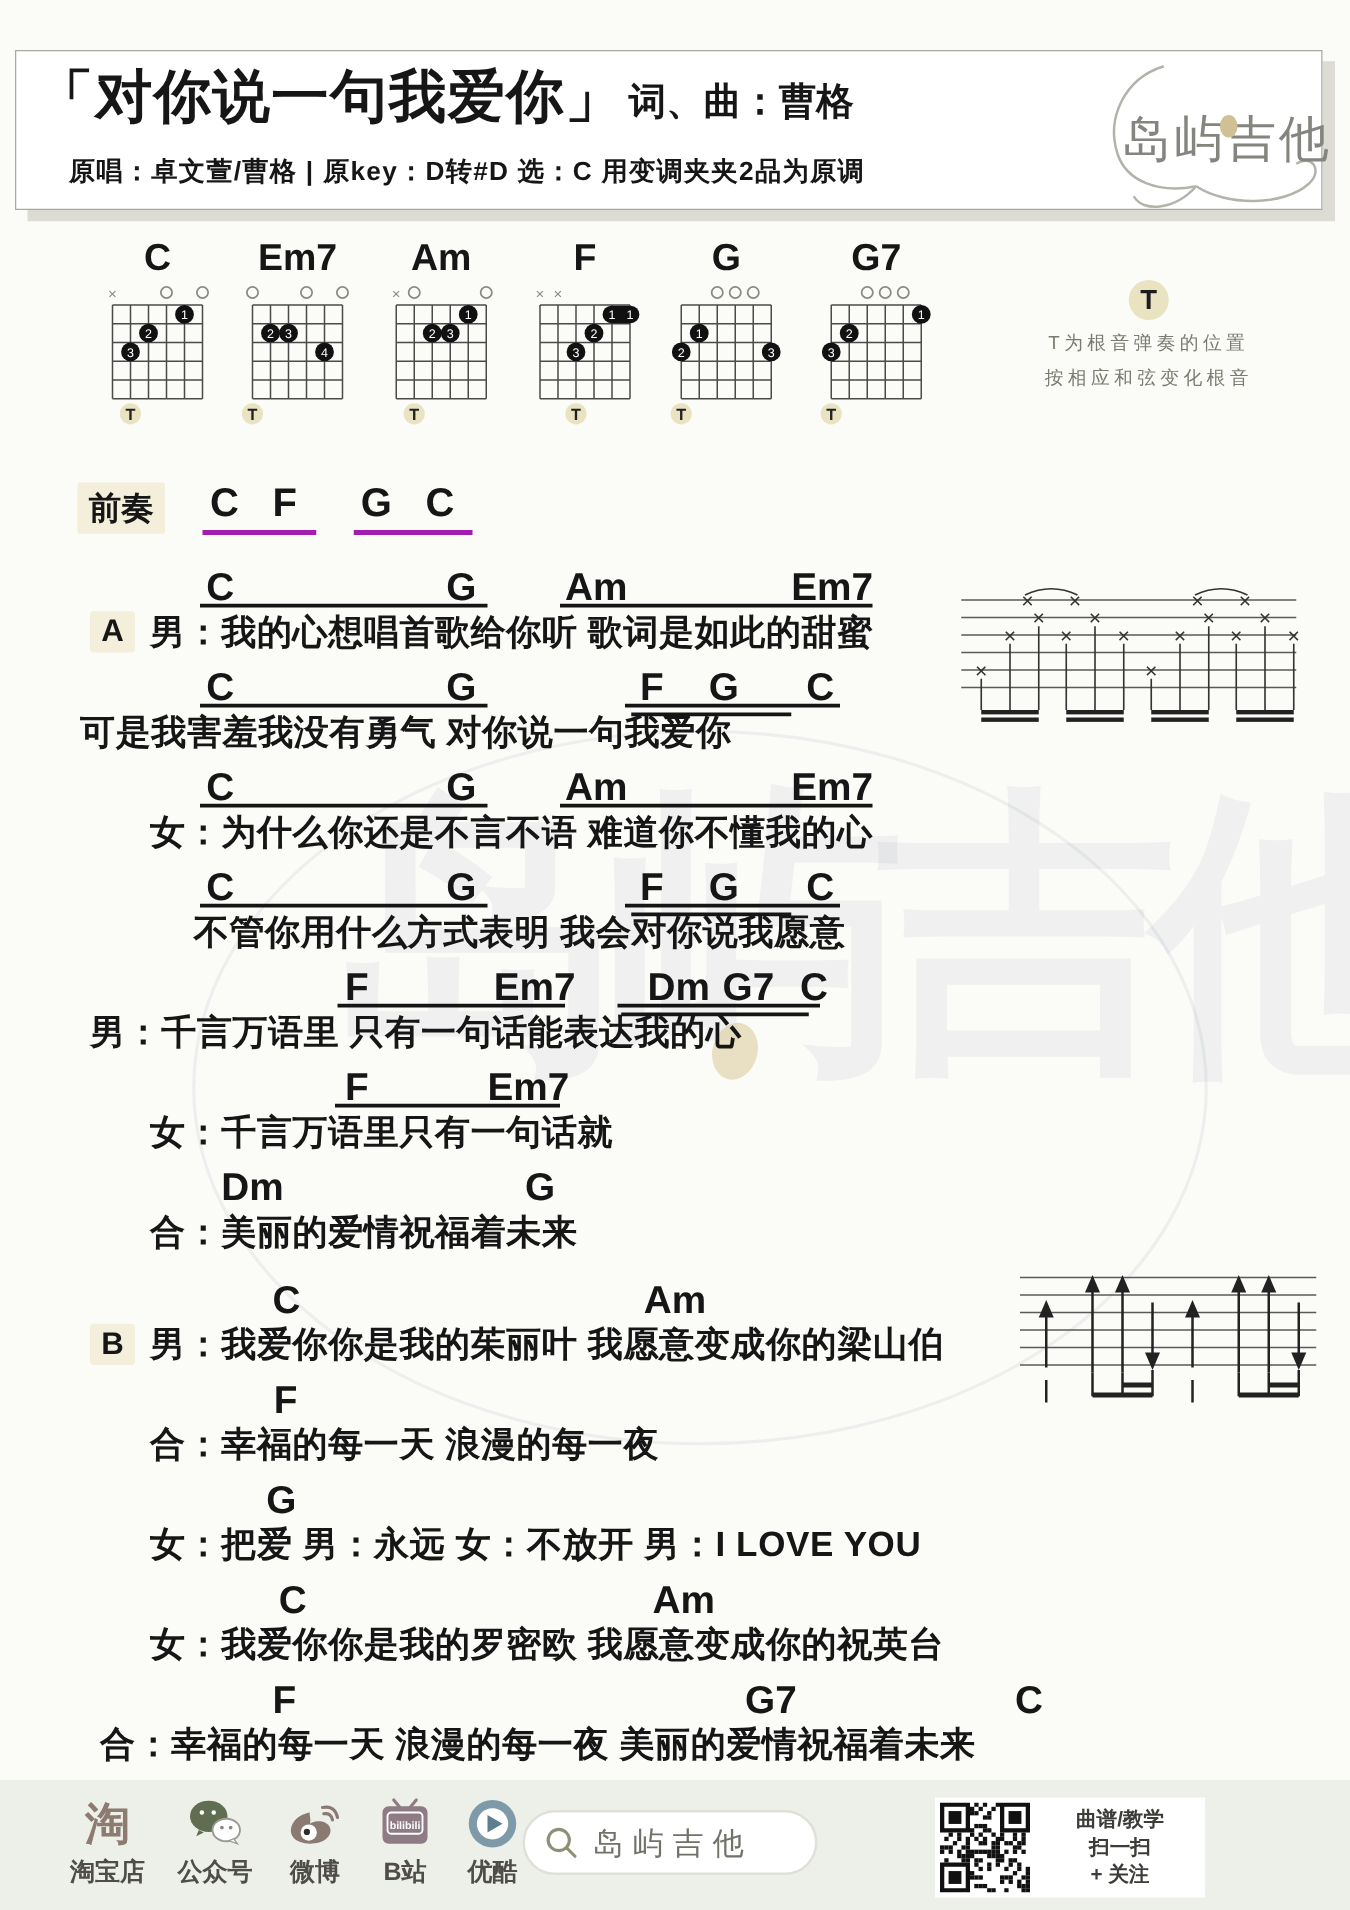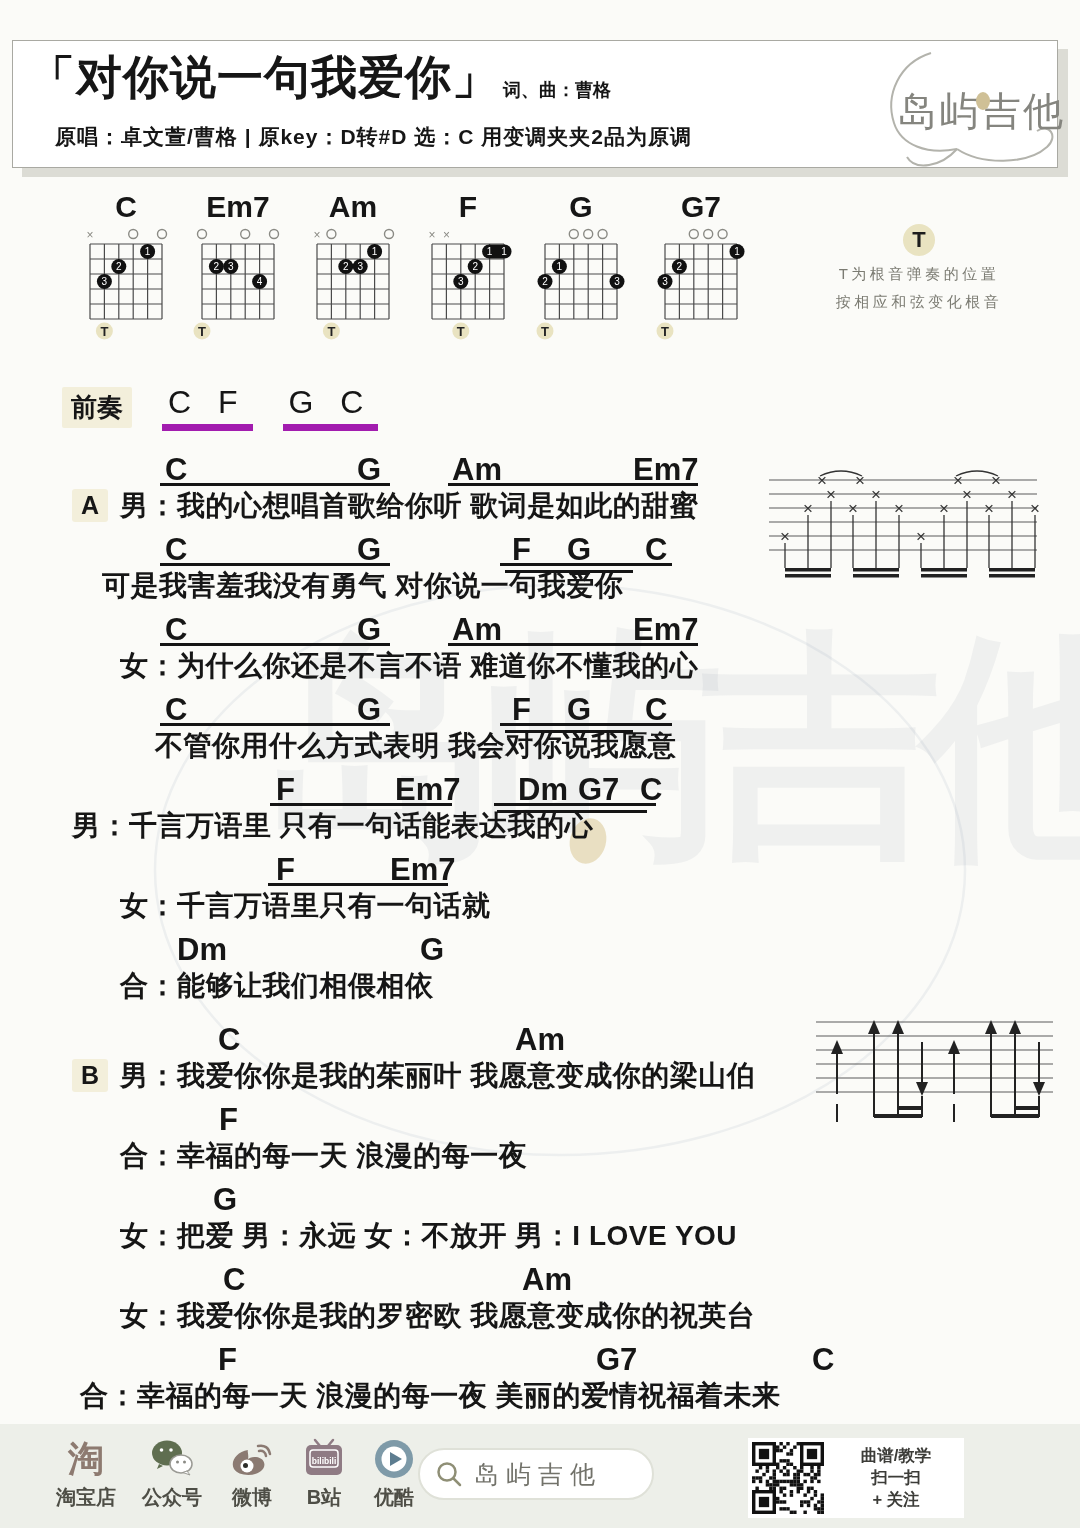--- a/index.html
+++ b/index.html
@@ -7,34 +7,34 @@
     width:1080px;height:1528px;position:relative;overflow:hidden;
     background:#fbfbf8;color:#161616;
     font-family:"Liberation Sans","DejaVu Sans",sans-serif;
   }
   
   .header-box{position:absolute;left:12px;top:40px;width:1044px;height:126px;
     background:#fff;border:1px solid #a9a9a2;box-shadow:10px 9px 0 #dddдd6;}
   .header-box{box-shadow:10px 9px 0 #dcdcd5;}
   .title-row{position:absolute;left:16px;top:6px;display:flex;align-items:flex-end;}
   .title{font-size:46px;font-weight:bold;letter-spacing:1px;white-space:nowrap}
-  .credits{font-size:18px;font-weight:bold;padding:0 0 7px 4px;white-space:nowrap}
+  .credits{font-size:30px;font-weight:bold;padding:0 0 7px 4px;white-space:nowrap}
   .info{position:absolute;left:42px;top:82px;font-size:21px;font-weight:bold;letter-spacing:1px;white-space:nowrap}
   .logo-svg{position:absolute;left:866px;top:2px}
   
   .chord-diagram{position:absolute;top:190px;width:96px;text-align:center}
   .chord-diagram .cname{font-size:30px;font-weight:bold;height:34px;line-height:34px}
   .t-legend{position:absolute;left:830px;top:224px;width:178px;text-align:center}
   .t-circle{width:32px;height:32px;border-radius:50%;background:#e9e3c1;margin:0 auto;
     font-size:22px;font-weight:bold;line-height:32px;color:#1c1c1c}
   .t-line{font-size:15px;color:#7b7b72;letter-spacing:3.5px;margin-top:9px;white-space:nowrap}
   
   .prelude{position:absolute;left:62px;top:384px;display:flex;align-items:center}
   .prelude-label{background:#f3efdb;font-size:26px;font-weight:bold;padding:3px 9px;border-radius:2px}
-  .chord-group{font-size:32px;font-weight:normal;letter-spacing:9px;border-bottom:7px solid #a21caf;
+  .chord-group{font-size:32px;font-weight:bold;letter-spacing:9px;border-bottom:4px solid #a21caf;
     padding:0 6px 3px 6px;margin-left:30px;white-space:pre}
   
   #sections{position:absolute;left:0;top:446px;width:1080px}
   .section{position:relative}
   .section + .section{margin-top:10px}
   .chord-row{position:relative;height:40px}
   .chord{position:absolute;bottom:1px;font-size:31px;font-weight:bold;line-height:1;white-space:nowrap}
   .uline{position:absolute;height:3px;background:#151515;bottom:0}
   .lyric-row{position:relative;height:40px}
   .lyric{display:inline-block;font-size:28px;font-weight:700;line-height:40px;white-space:pre;letter-spacing:0.5px}
@@ -266,21 +266,21 @@
       <div class="chord-row">
         <span class="chord" style="left: 165px;">C</span>
         <span class="chord" style="left: 357px;">G</span>
         <span class="chord" style="left: 512px;">F</span>
         <span class="chord" style="left: 567px;">G</span>
         <span class="chord" style="left: 645px;">C</span>
         <i class="uline" style="left: 160px; width: 230px;"></i>
         <i class="uline" style="left: 500px; width: 172px;"></i>
         <i class="uline" style="left: 505px; width: 128px; bottom: -7px;"></i>
       </div>
-      <div class="lyric-row"><span class="lyric" style="margin-left: 102px;">可是我害羞我没有勇气 对你说一句我爱你</span></div>
+      <div class="lyric-row"><span class="lyric" style="margin-left: 64px;">可是我害羞我没有勇气 对你说一句我爱你</span></div>
       <div class="chord-row">
         <span class="chord" style="left: 165px;">C</span>
         <span class="chord" style="left: 357px;">G</span>
         <span class="chord" style="left: 452px;">Am</span>
         <span class="chord" style="left: 633px;">Em7</span>
         <i class="uline" style="left: 160px; width: 230px;"></i>
         <i class="uline" style="left: 448px; width: 250px;"></i>
       </div>
       <div class="lyric-row"><span class="lyric" style="margin-left: 120px;">女：为什么你还是不言不语 难道你不懂我的心</span></div>
       <div class="chord-row">
@@ -308,21 +308,21 @@
       <div class="chord-row">
         <span class="chord" style="left: 276px;">F</span>
         <span class="chord" style="left: 390px;">Em7</span>
         <i class="uline" style="left: 268px; width: 180px;"></i>
       </div>
       <div class="lyric-row"><span class="lyric" style="margin-left: 120px;">女：千言万语里只有一句话就</span></div>
       <div class="chord-row">
         <span class="chord" style="left: 177px;">Dm</span>
         <span class="chord" style="left: 420px;">G</span>
       </div>
-      <div class="lyric-row"><span class="lyric" style="margin-left: 120px;">合：能够让我们相偎相依</span></div>
+      <div class="lyric-row"><span class="lyric" style="margin-left: 120px;">合：美丽的爱情祝福着未来</span></div>
     </div>
     <div class="section">
       <div class="chord-row">
         <span class="chord" style="left: 218px;">C</span>
         <span class="chord" style="left: 515px;">Am</span>
       </div>
       <div class="lyric-row"><span class="badge">B</span><span class="lyric" style="margin-left: 120px;">男：我爱你你是我的茱丽叶 我愿意变成你的梁山伯</span></div>
       <div class="chord-row">
         <span class="chord" style="left: 219px;">F</span>
       </div>

